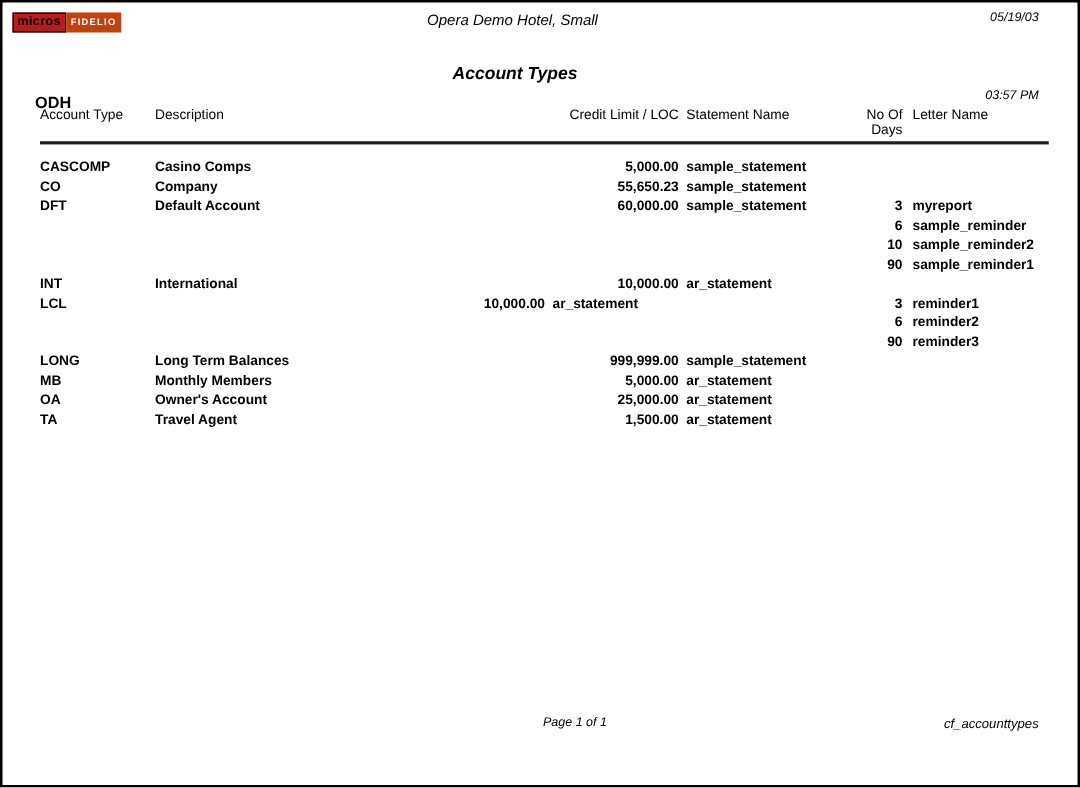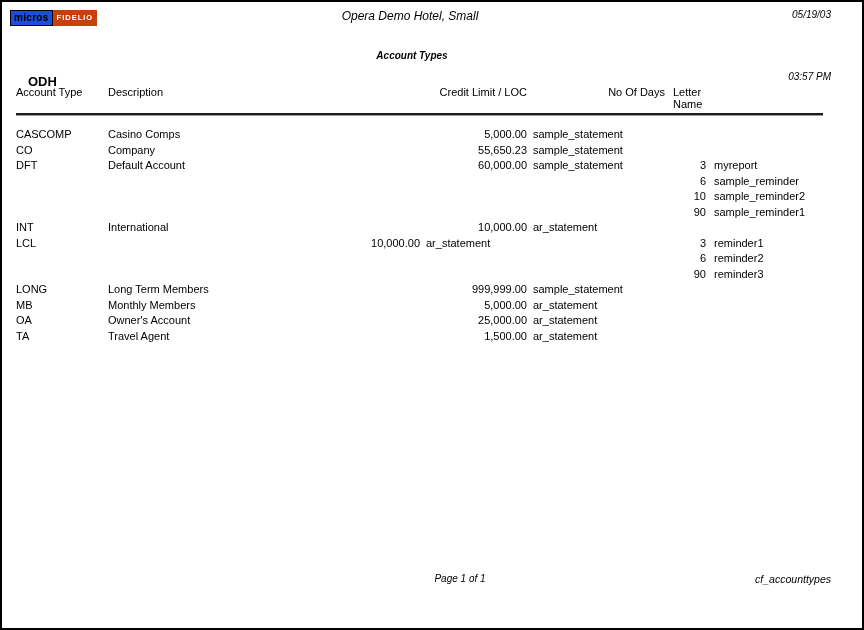--- a/index.html
+++ b/index.html
@@ -9,44 +9,44 @@
     box-sizing:border-box;
     border:2px solid #000;
     background:#fff;
     font-family:"Liberation Sans", sans-serif;
     color:#000;
     overflow:hidden;
   }
   
   .logo{position:absolute;left:8px;top:8px;display:flex;align-items:stretch;height:16px;}
   .logo-micros{
-    box-sizing:border-box;border:1px solid #000;background:#1d4ed8;color:#000;
+    box-sizing:border-box;border:1px solid #000;background:#b91c1c;color:#000;
     font-weight:bold;font-size:10px;line-height:14px;padding:0 3px;letter-spacing:0.3px;
   }
   .logo-fidelio{
     background:#c2410c;color:#fff;font-weight:bold;font-size:7.5px;line-height:16px;
     padding:0 4px;letter-spacing:1px;
   }
   .property-code{position:absolute;left:26px;top:28px;font-weight:bold;font-size:13px;margin-top:44px;}
   .property-name{position:absolute;left:0;right:44px;top:7px;text-align:center;font-style:italic;font-size:12px;}
   .report-date{position:absolute;right:31px;top:7px;font-style:italic;font-size:10px;}
-  .report-title{position:absolute;left:0;right:40px;top:48px;text-align:center;font-style:italic;font-weight:bold;font-size:10px;}
+  .report-title{position:absolute;left:0;right:40px;top:48px;text-align:center;font-style:italic;font-weight:bold;font-size:14px;}
   .report-time{position:absolute;right:31px;top:45px;font-style:italic;font-size:10px;margin-top:24px;}
   
-  .report-table{position:absolute;left:14px;top:84px;width:807px;font-size:11px;}
+  .report-table{position:absolute;left:30px;top:84px;width:807px;font-size:11px;}
   .grid-row{display:grid;grid-template-columns:92px 312px 107px 138px 41px 117px;}
   .col-head{font-size:11px;}
   .cell-right{text-align:right;}
   .pad6{padding-left:6px;box-sizing:border-box;}
   .pad8{padding-left:8px;box-sizing:border-box;}
   .header-rule{
     margin-top:3px;height:3px;
     background:linear-gradient(to bottom,#1c1c1c 0px,#1c1c1c 2px,#9c9c9c 2px,#9c9c9c 3px);
   }
-  .table-body{margin-top:11px;}
+  .table-body{margin-top:11px;font-weight:bold;}
   .table-body .grid-row{line-height:15.5px;}
   .letters-cell{grid-column:5 / 7;}
   .letter-line{display:grid;grid-template-columns:41px 117px;line-height:15.5px;}
   
   .page-number{position:absolute;left:56px;right:0;top:571px;text-align:center;font-style:italic;font-size:10px;}
   .report-code{position:absolute;right:31px;top:571px;font-style:italic;font-size:10.5px;margin-left:47px;}
 </style>
 </head>
 <body>
 
@@ -60,20 +60,21 @@
   <div class="property-name">Opera Demo Hotel, Small</div>
   <div class="report-date">05/19/03</div>
   <div class="report-title">Account Types</div>
   <div class="report-time">03:57 PM</div>
 
   <div class="report-table">
     <div class="grid-row col-head">
       <div>Account Type</div>
       <div>Description</div>
       <div class="cell-right">Credit Limit / LOC</div>
+      <div class="pad6">Statement Name</div>
       <div class="cell-right">No Of Days</div>
       <div class="pad8">Letter Name</div>
     </div>
     <div class="header-rule"></div>
     <div class="table-body">
   <div class="grid-row">
     <div class="c1">CASCOMP</div>
     <div class="c2">Casino Comps</div>
     <div class="c3 cell-right">5,000.00</div>
     <div class="c4 pad6">sample_statement</div>
@@ -141,21 +142,21 @@
 
   <div class="letter-line">
     <div class="days cell-right">90</div>
     <div class="letter pad8">reminder3</div>
   </div>
 </div>
   </div>
 
   <div class="grid-row">
     <div class="c1">LONG</div>
-    <div class="c2">Long Term Members</div>
+    <div class="c2">Long Term Balances</div>
     <div class="c3 cell-right">999,999.00</div>
     <div class="c4 pad6">sample_statement</div>
     <div class="letters-cell"></div>
   </div>
 
   <div class="grid-row">
     <div class="c1">MB</div>
     <div class="c2">Monthly Members</div>
     <div class="c3 cell-right">5,000.00</div>
     <div class="c4 pad6">ar_statement</div>

